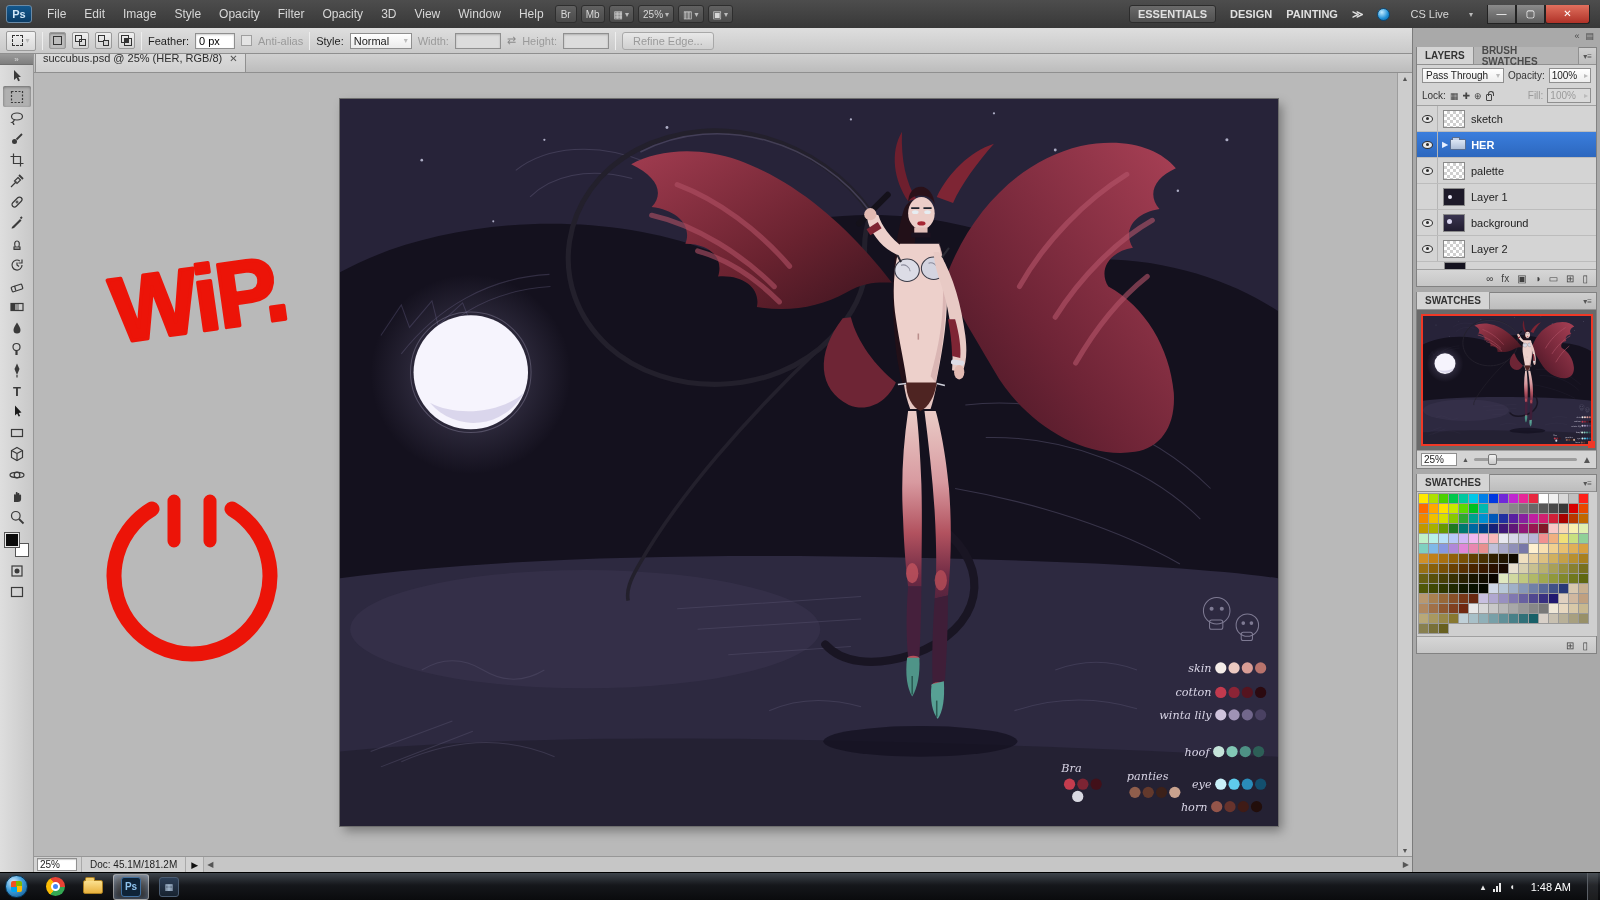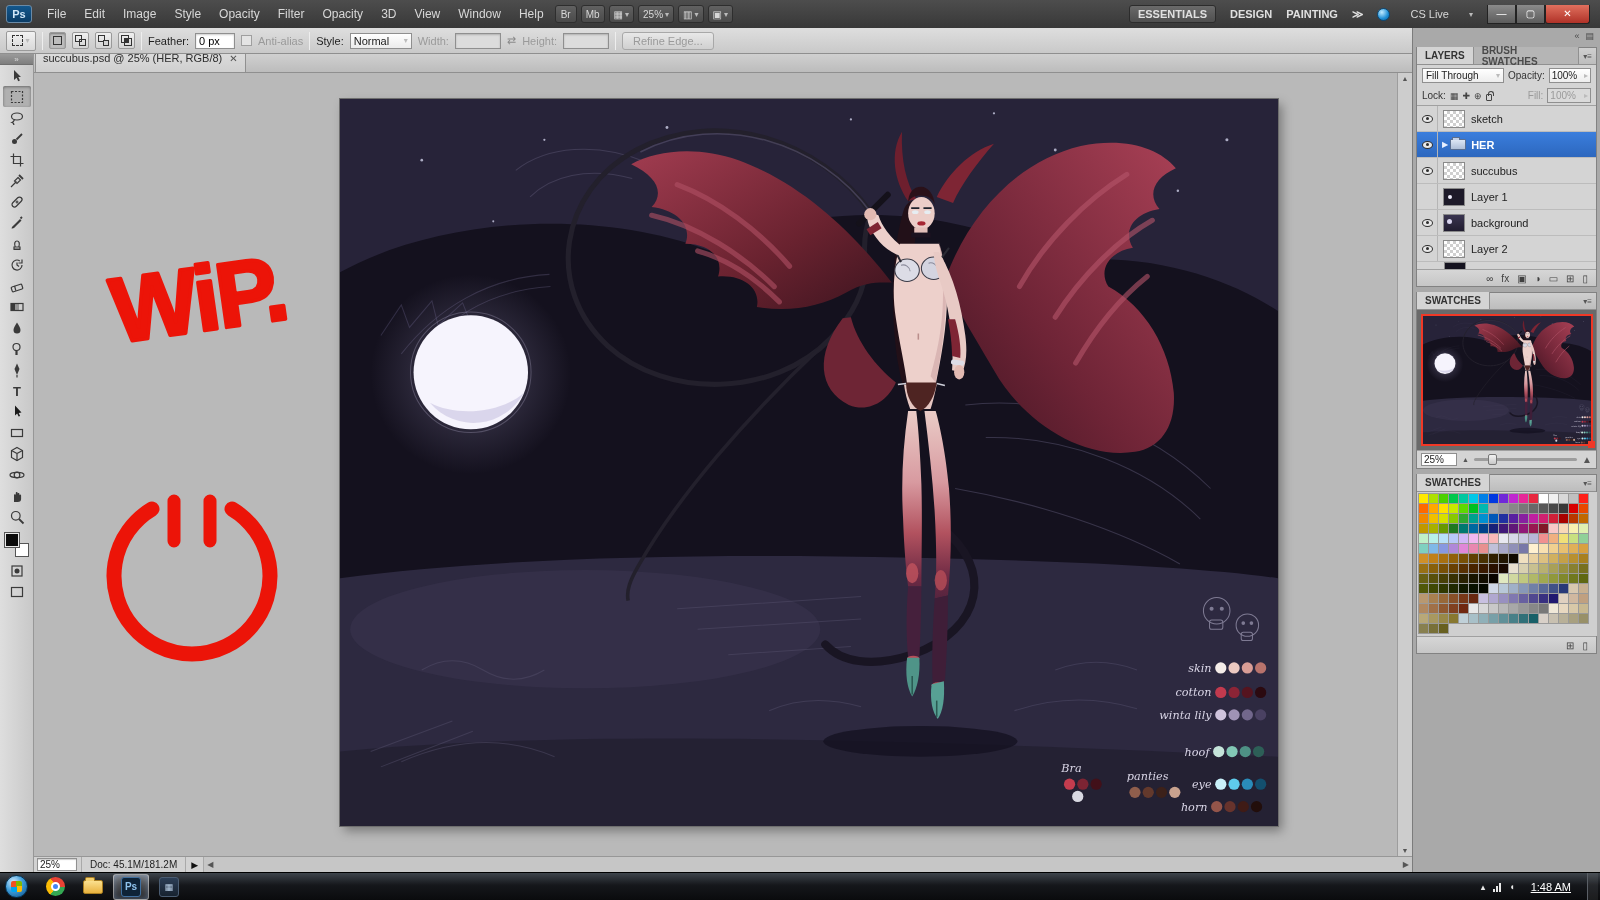--- a/index.html
+++ b/index.html
@@ -178,21 +178,21 @@
   .folderico::before { content:""; position:absolute; top:-4px; left:1px; width:8px; height:3px;
     background:#f3cf6e; border:1px solid #a87d20; border-bottom:none; border-radius:2px 2px 0 0; }
   .psico { width:20px; height:20px; background:#0e2337; border:1px solid #3f6f9f; border-radius:3px;
     color:#8fc2ec; font-weight:bold; font-size:10px; display:flex; align-items:center; justify-content:center; }
   .appico { width:20px; height:20px; background:linear-gradient(#2c3e56,#17222f); border:1px solid #4a5c72;
     border-radius:3px; color:#bcd2e8; font-size:9px; display:flex; align-items:center; justify-content:center; }
   .tray { margin-left:auto; display:flex; align-items:center; gap:8px; padding-right:2px; height:100%; }
   .trayglyph { color:#e8e8e8; font-size:9px; }
   .netbars { display:flex; align-items:flex-end; gap:1px; height:10px; }
   .netbars i { width:2px; background:#e8e8e8; display:block; }
-  .clock { font-size:11px; color:#fff; padding:0 8px;text-decoration:underline; }
+  .clock { font-size:11px; color:#fff; padding:0 8px; }
   .showdesk { width:11px; height:100%; border-left:1px solid #5a5f66; background:rgba(255,255,255,.07); }
 
   .handnote { font-family:"DejaVu Serif",serif; font-style:italic; fill:#d9d5e6; font-size:11px; }
 </style>
 </head>
 <body>
 
 <div id="menubar">
   <div class="pslogo">Ps</div>
   <nav id="menuitems" style="display:flex;">
@@ -687,21 +687,21 @@
   </div>
 
   <div class="panel">
     <div class="ptabs">
       <span class="ptab active">LAYERS</span>
       <span class="ptab inactive">BRUSH SWATCHES</span>
       <span class="pmenu">▾≡</span>
     </div>
     <div class="lrowctl">
       <span class="miniselect">
-          <span>Fill Through</span>
+          <span>Pass Through</span>
           <span class="caret">▾</span>
         </span>
       <span class="locklbl">Opacity:</span>
       <span class="minifield">
           <span>100%</span>
           <span class="caret">▸</span>
         </span>
     </div>
     <div class="lrowctl">
       <span class="locklbl">Lock:</span>
@@ -729,21 +729,21 @@
           </span>
         <span class="disclosure">▶</span>
         <span class="folder"></span>
         <span class="lname" style="font-weight:bold">HER</span>
       </div>
       <div class="lrow">
         <span class="eyecell">
             <span class="eye"></span>
           </span>
         <span class="thumb checker"></span>
-        <span class="lname">succubus</span>
+        <span class="lname">palette</span>
       </div>
       <div class="lrow">
         <span class="eyecell"></span>
         <span class="thumb t-dark"></span>
         <span class="lname">Layer 1</span>
       </div>
       <div class="lrow">
         <span class="eyecell">
             <span class="eye"></span>
           </span>

